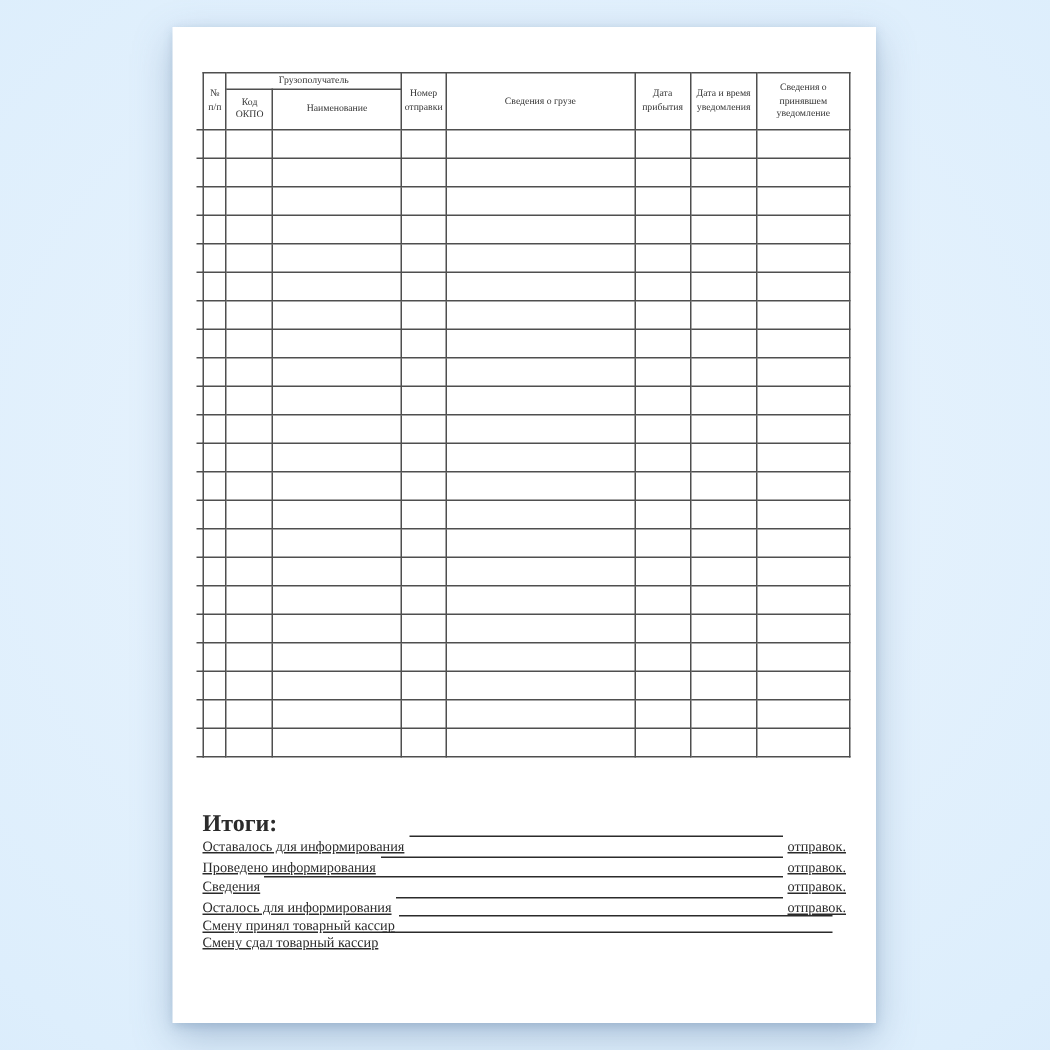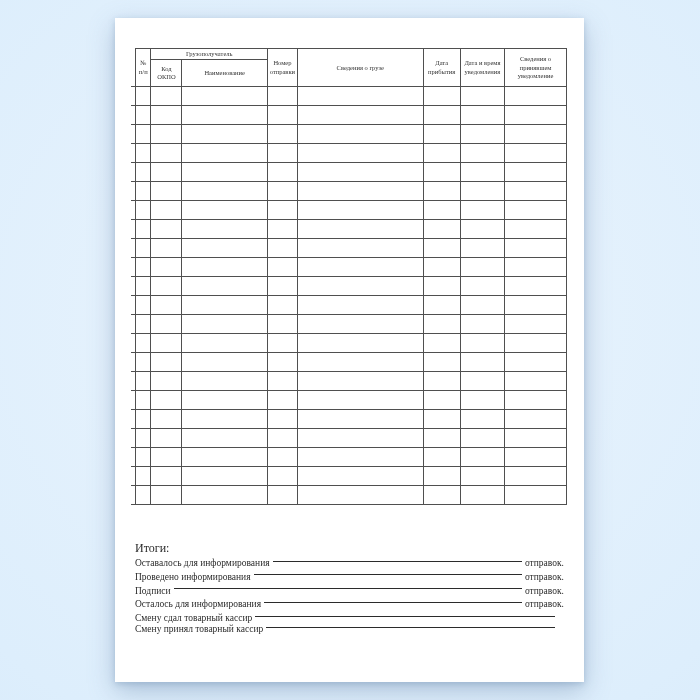--- a/index.html
+++ b/index.html
@@ -44,22 +44,22 @@
     content:"";position:absolute;left:-5px;bottom:-1px;width:5px;height:1px;
     background:var(--table-line);
   }
   .registry tbody tr:first-child td:first-child::before{
     content:"";position:absolute;left:-5px;top:-1px;width:5px;height:1px;
     background:var(--table-line);
   }
   section{position:absolute;left:20px;color:var(--text);font-size:9.5px;}
   .totals{top:523px;width:429px;}
   .signatures{top:595px;width:423px;}
-  .sec-heading{font-weight:normal;font-size:12px;margin-bottom:1px;}
-  .fill-line{display:flex;align-items:center;}
+  .sec-heading{font-weight:bold;font-size:16px;margin-bottom:1px;}
+  .fill-line{display:flex;align-items:flex-start;text-decoration:underline;}
   .totals .fill-line{height:13.6px;}
   .signatures .fill-line{height:11px;}
   .fl-label,.fl-suffix{white-space:nowrap;line-height:1.15;}
   .fl-blank{flex:1 1 auto;position:relative;margin:0 3px;min-width:20px;}
   .fl-blank::after{
     content:"";position:absolute;left:0;right:0;bottom:2px;height:1px;
     background:var(--text);
   }
 </style>
 </head>
@@ -325,39 +325,39 @@
             <span class="fl-label">Оставалось для информирования</span>
             <span class="fl-blank"></span>
             <span class="fl-suffix">отправок.</span>
           </div>
           <div class="fill-line">
             <span class="fl-label">Проведено информирования</span>
             <span class="fl-blank"></span>
             <span class="fl-suffix">отправок.</span>
           </div>
           <div class="fill-line">
-            <span class="fl-label">Подписи</span>
+            <span class="fl-label">Сведения</span>
             <span class="fl-blank"></span>
             <span class="fl-suffix">отправок.</span>
           </div>
           <div class="fill-line">
             <span class="fl-label">Осталось для информирования</span>
             <span class="fl-blank"></span>
             <span class="fl-suffix">отправок.</span>
           </div>
         </div>
     </section>
 
     <section class="signatures">
       <div id="signature-lines">
           <div class="fill-line">
+            <span class="fl-label">Смену принял товарный кассир</span>
+            <span class="fl-blank"></span>
+          </div>
+          <div class="fill-line">
             <span class="fl-label">Смену сдал товарный кассир</span>
-            <span class="fl-blank"></span>
-          </div>
-          <div class="fill-line">
-            <span class="fl-label">Смену принял товарный кассир</span>
             <span class="fl-blank"></span>
           </div>
         </div>
     </section>
 
   </div>
 </div>
 
 </body></html>

